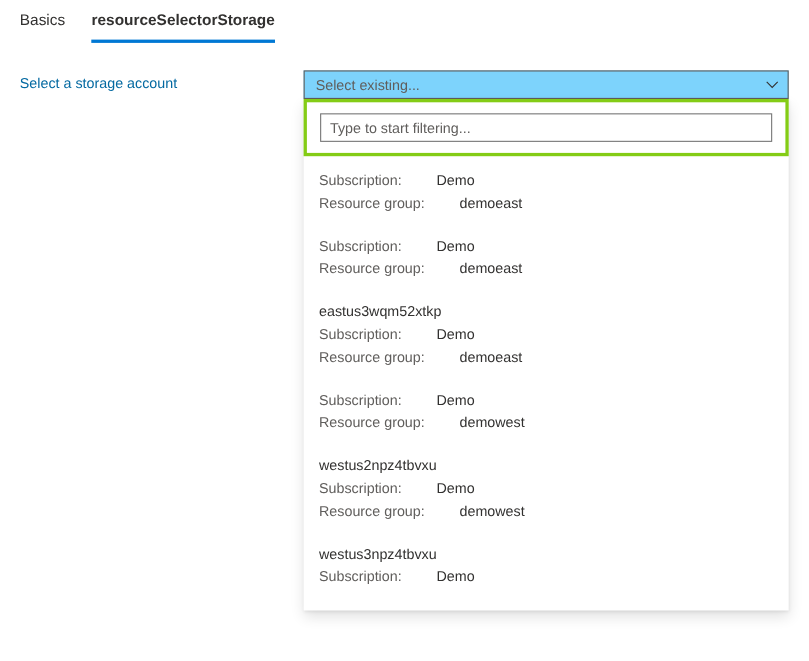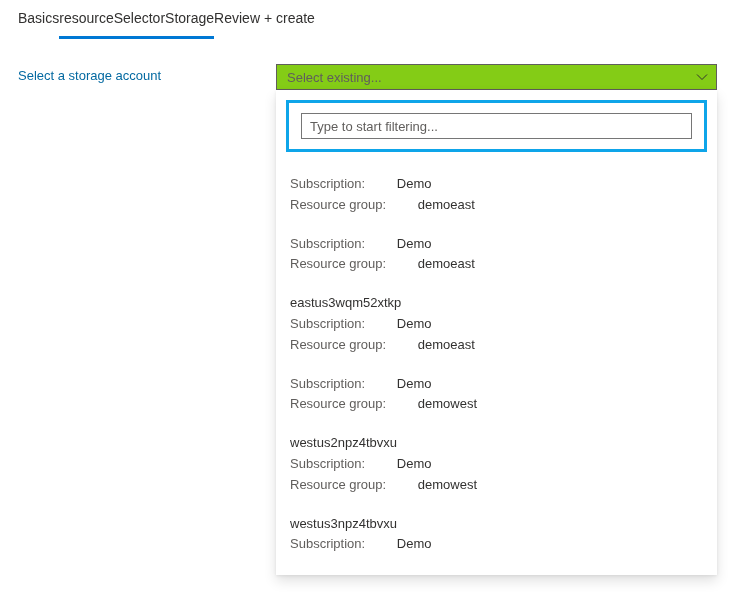--- a/index.html
+++ b/index.html
@@ -13,31 +13,32 @@
       color: #323130;
       background: #fff;
       width: 735px;
       height: 601px;
       overflow: hidden;
     }
     .tabs {
       display: flex;
       border-bottom: 1px solid transparent;
       padding: 10px 18px 0 18px;
+      gap: 24px;
     }
     .tab {
       padding: 0 0 10px 0;
       cursor: pointer;
       color: #323130;
       font-size: 14px;
       border-bottom: 3px solid transparent;
     }
     .tab.active {
       border-bottom: 3px solid #0078d4;
-      font-weight: 400;
+      font-weight: 700;
     }
     .form-row {
       display: flex;
       align-items: flex-start;
       padding: 24px 18px 0 18px;
     }
     .label {
       width: 258px;
       font-size: 13px;
       color: #0369a1;
@@ -48,21 +49,21 @@
       position: relative;
       max-width: 452px;
     }
     .select-box {
       display: flex;
       align-items: center;
       justify-content: space-between;
       border: 1px solid #605e5c;
       height: 26px;
       padding: 0 8px 0 10px;
-      background: #84cc16;
+      background: #7dd3fc;
       cursor: pointer;
       color: #605e5c;
       font-size: 13px;
     }
     .chevron {
       width: 12px;
       height: 12px;
       display: flex;
       align-items: center;
       justify-content: center;
@@ -75,22 +76,22 @@
       position: absolute;
       top: 26px;
       left: 0;
       right: 0;
       background: #fff;
       box-shadow: 0 6px 12px rgba(0,0,0,0.12), 0 1px 3px rgba(0,0,0,0.08);
       z-index: 10;
     }
     .filter-wrap {
       padding: 10px 12px;
-      border: 3px solid #0ea5e9;
-      margin: 10px;
+      border: 3px solid #84cc16;
+      margin: 0;
     }
     .filter-input {
       width: 100%;
       border: 1px solid #767676;
       height: 26px;
       padding: 0 8px;
       font-size: 13px;
       font-family: inherit;
       color: #323130;
       outline: none;
@@ -118,21 +119,20 @@
       color: #323130;
       padding-left: 28px;
     }
   </style>
 </head>
 <body>
 
 <div class="tabs">
   <div class="tab">Basics</div>
   <div class="tab active">resourceSelectorStorage</div>
-  <div class="tab">Review + create</div>
 </div>
 
 <div class="form-row">
   <div class="label">Select a storage account</div>
   <div class="select-wrap">
     <div class="select-box">
       <span>Select existing...</span>
       <span class="chevron">
         <svg viewBox="0 0 12 12">
             <path d="M1 3.5 L6 8.5 L11 3.5" stroke="#323130" stroke-width="1" fill="none"></path>

